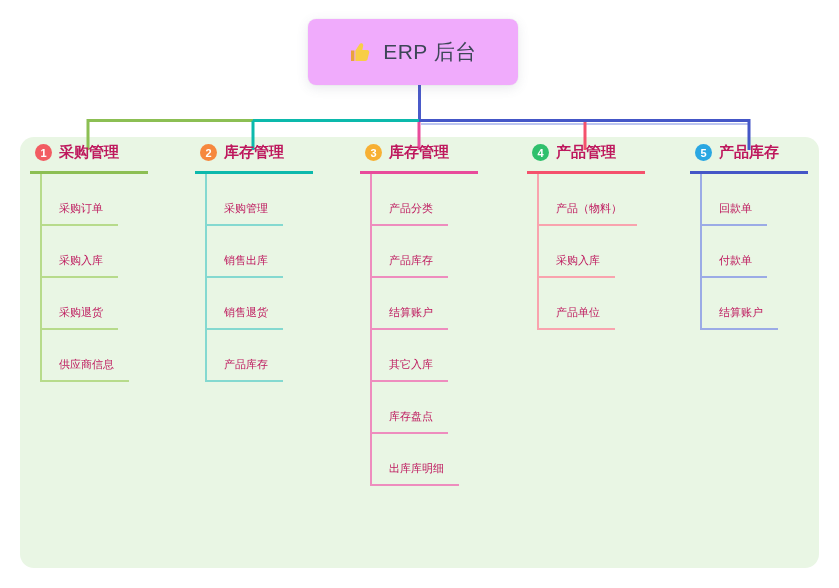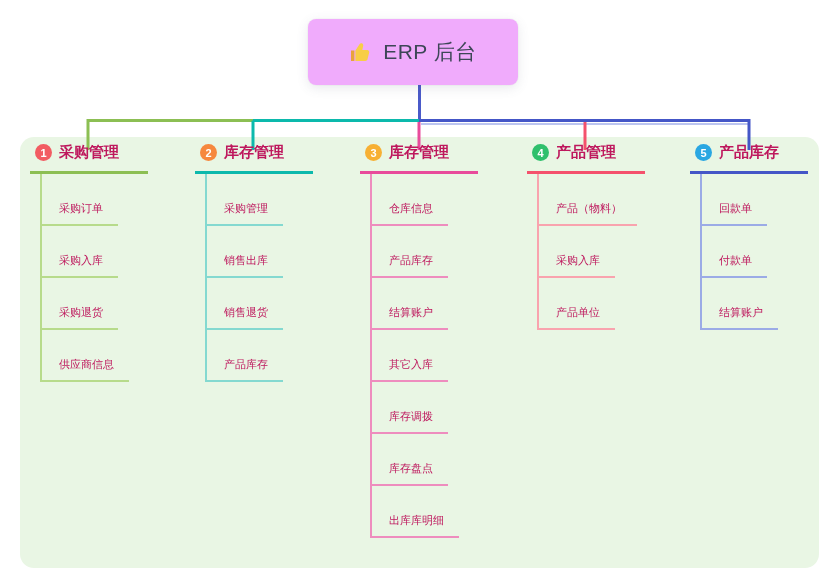--- a/index.html
+++ b/index.html
@@ -98,25 +98,24 @@
         <div class="branch-item">产品库存</div>
       </div>
     </div>
 
     <div class="branch" style="left: 360px; --c: #e84b9b; --cl: #ee8dbe; --badge: #f7b033;">
       <div class="branch-header">
         <span class="badge">3</span>
         <span class="branch-label">库存管理</span>
       </div>
       <div class="branch-items">
-        <div class="branch-item">仓库信息</div>
+        <div class="branch-item">产品分类</div>
         <div class="branch-item">产品库存</div>
         <div class="branch-item">结算账户</div>
         <div class="branch-item">其它入库</div>
-        <div class="branch-item">库存调拨</div>
         <div class="branch-item">库存盘点</div>
         <div class="branch-item">出库库明细</div>
       </div>
     </div>
 
     <div class="branch" style="left: 527px; --c: #f4516c; --cl: #f9a3ae; --badge: #2fc06c;">
       <div class="branch-header">
         <span class="badge">4</span>
         <span class="branch-label">产品管理</span>
       </div>

